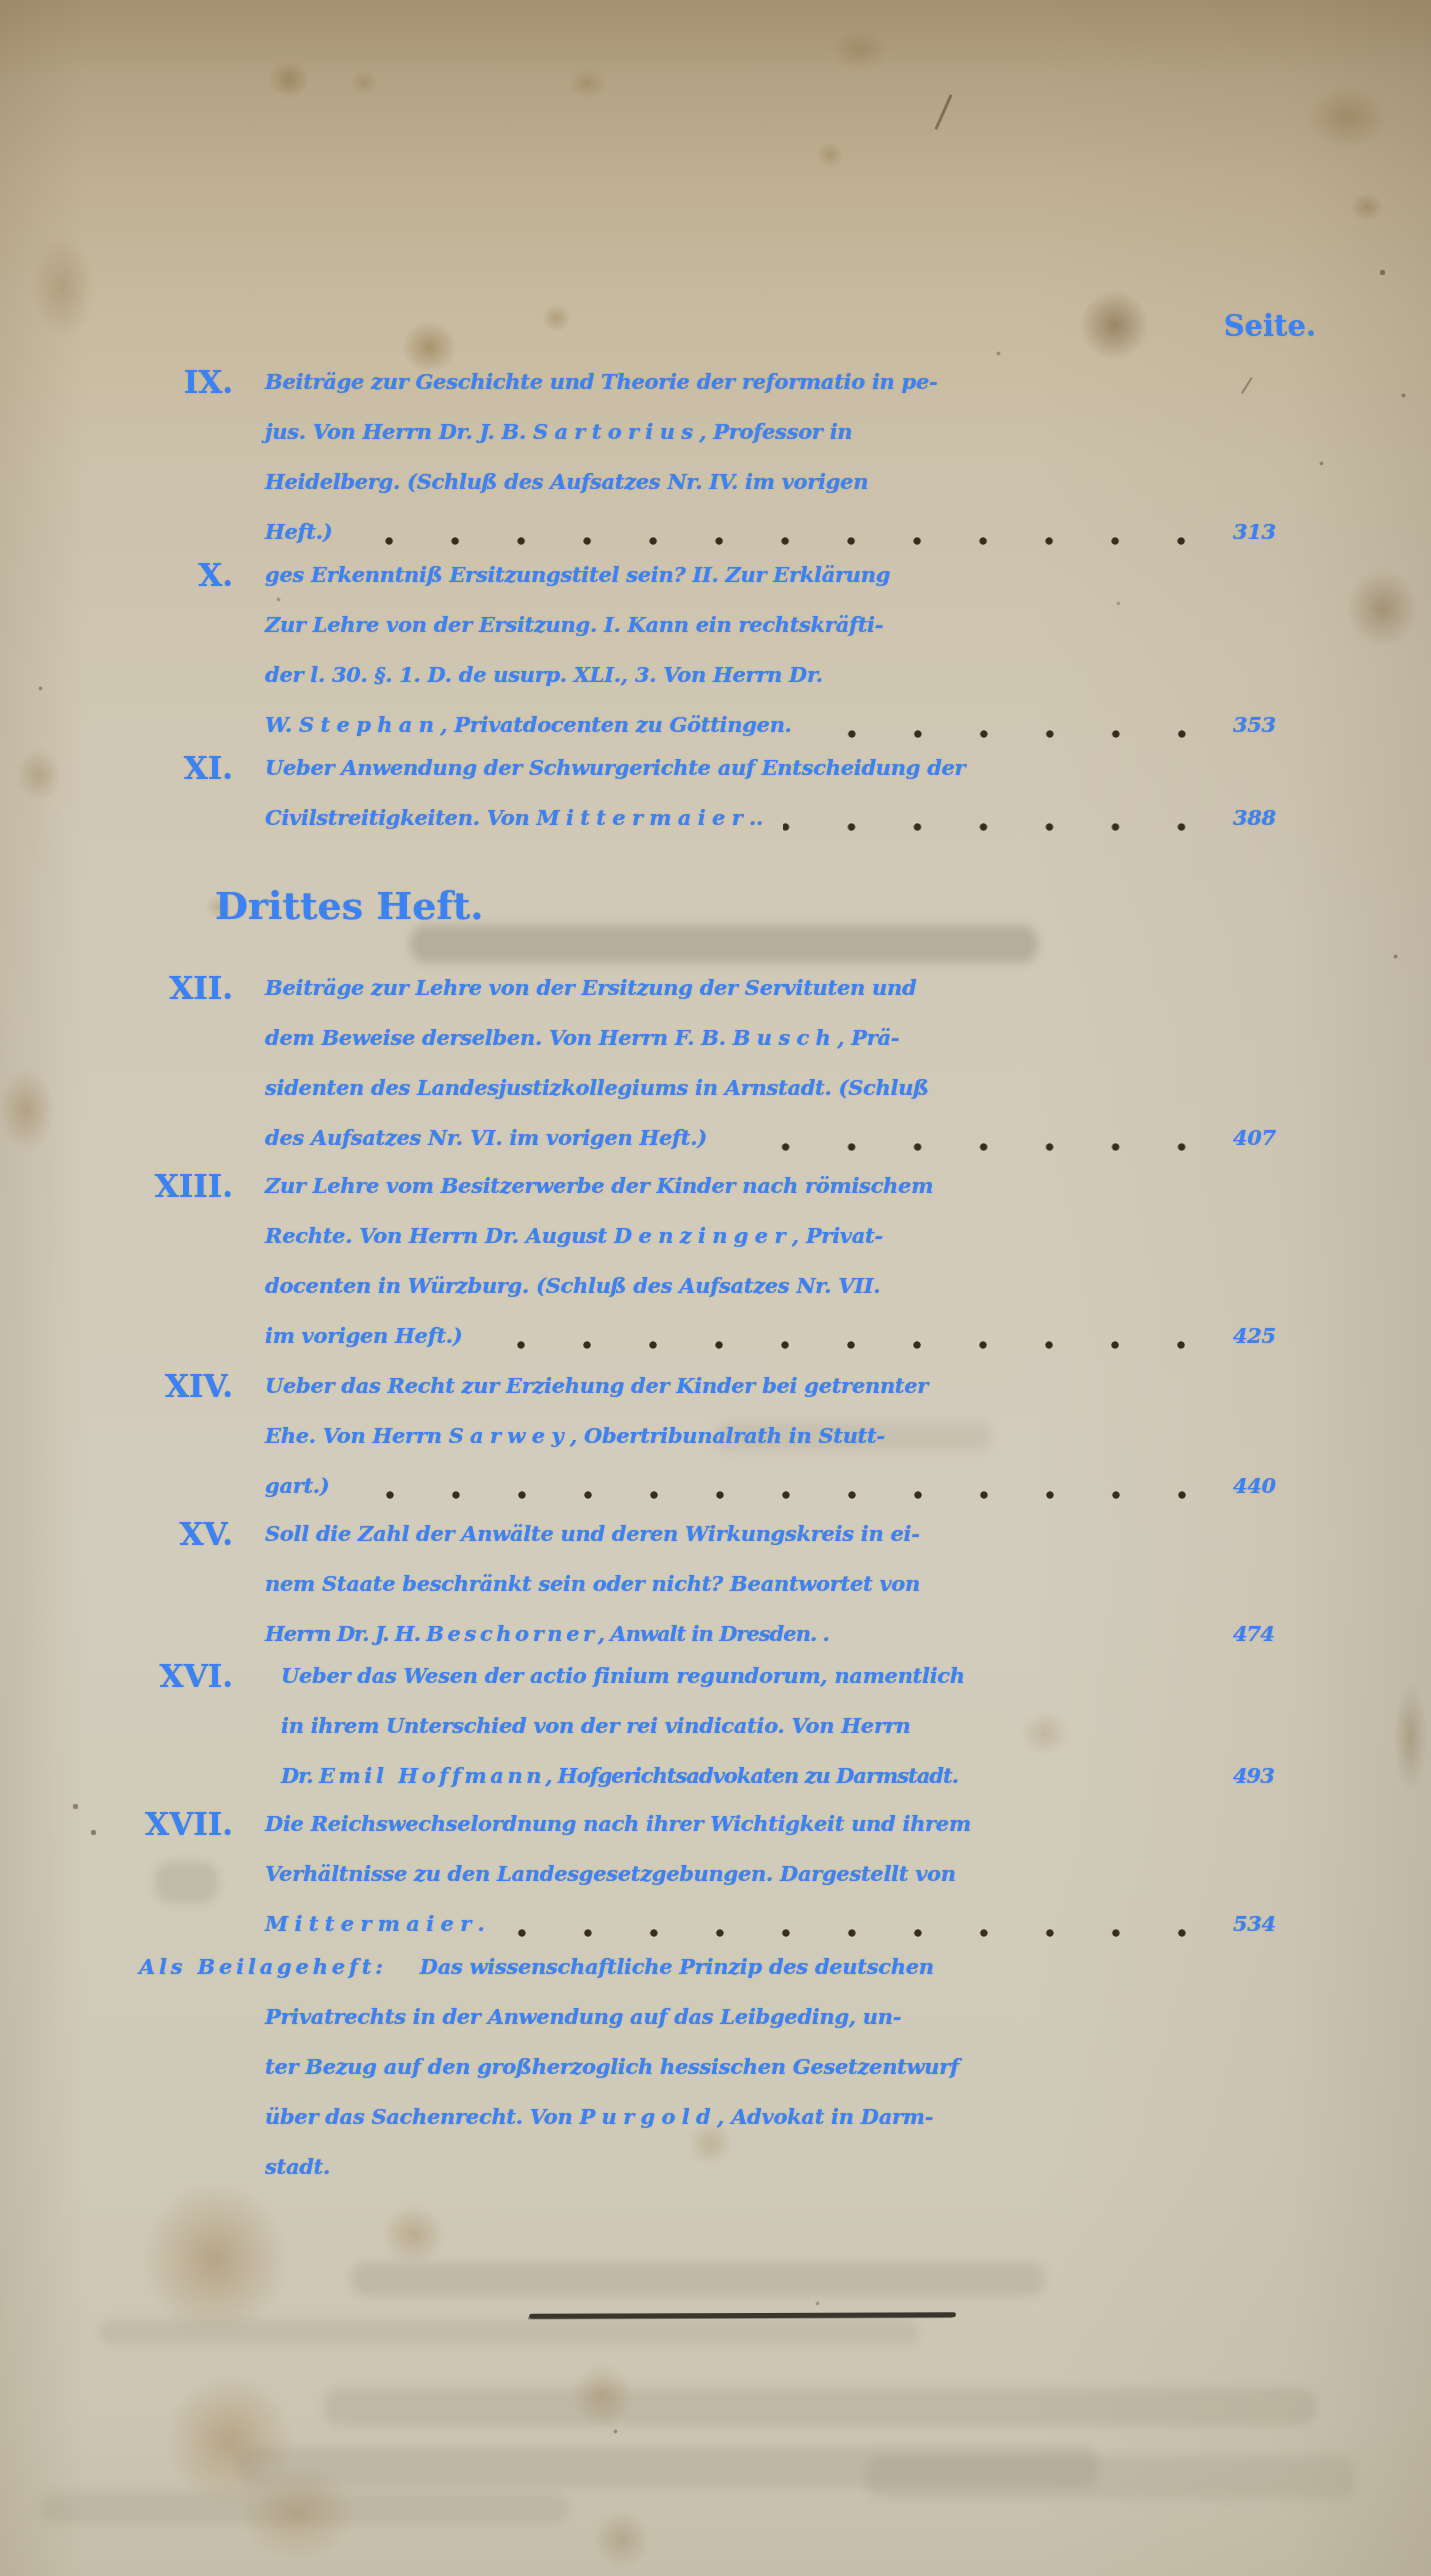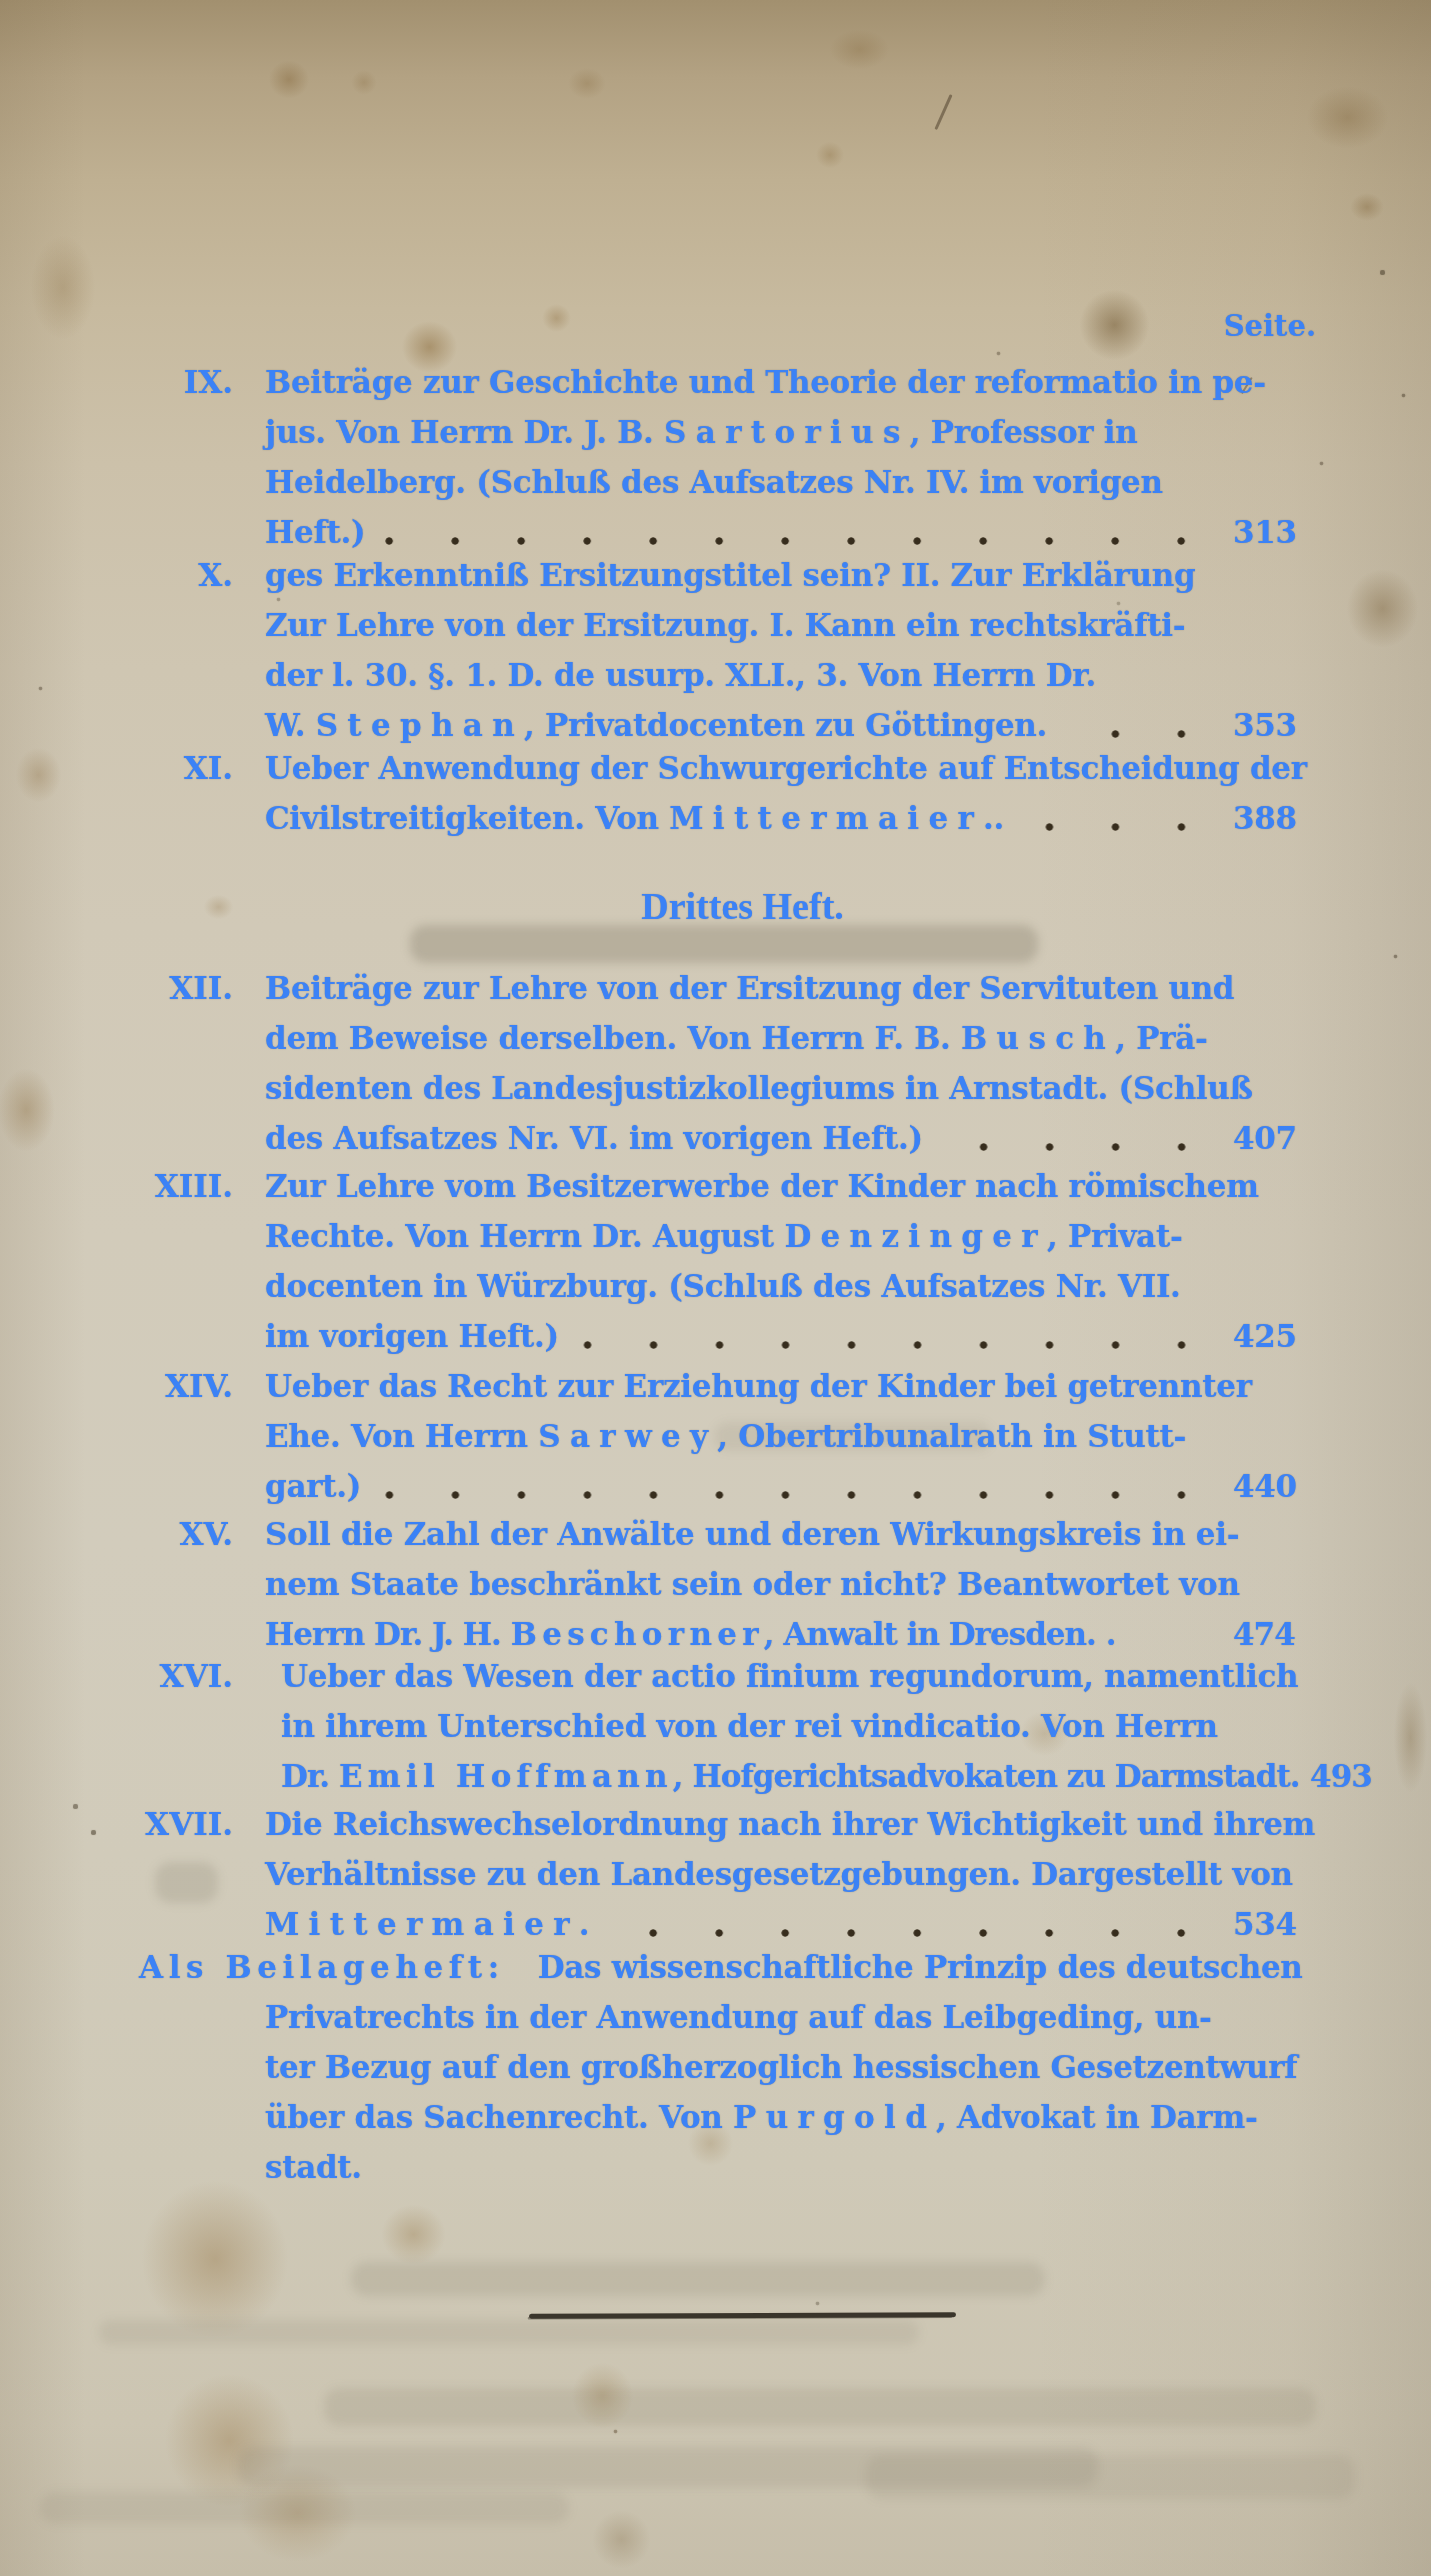--- a/index.html
+++ b/index.html
@@ -45,38 +45,38 @@
       1382px 272px 0.7px 2px rgba(70,58,40,.55), 1403px 395px 0.7px 1.3px rgba(70,58,40,.5),
       1321px 463px 0.7px 1.3px rgba(70,58,40,.45), 93px 1832px 0.7px 2px rgba(70,58,40,.55),
       40px 688px 0.7px 1.3px rgba(70,58,40,.45), 1395px 956px 0.7px 1.3px rgba(70,58,40,.5),
       615px 2431px 0.7px 1.3px rgba(95,75,50,.5), 998px 353px 0.7px 1.3px rgba(70,58,40,.4),
       278px 599px 0.7px 1.3px rgba(70,58,40,.35), 817px 2303px 0.7px 1.3px rgba(70,58,40,.35),
       75px 1806px 0.7px 2px rgba(70,58,40,.5), 1118px 603px 0.7px 1.3px rgba(70,58,40,.3);}
   .stroke{position:absolute;background:rgba(80,66,45,.55);border-radius:1.3px;}
 
   .ink{color:#3b82f6;text-shadow:0 0 1.3px rgba(46,37,23,.32);font-weight:700;}
   .block{position:absolute;left:0;right:0;}
-  .ln{height:50px;line-height:50px;font-size:31px;letter-spacing:-0.3px;white-space:nowrap;}
+  .ln{height:50px;line-height:50px;font-size:21px;letter-spacing:-0.3px;white-space:nowrap;font-style:italic;}
   .ln span{white-space:pre;}
   .num{position:absolute;left:0;top:0;width:233px;text-align:right;
        font-size:31px;line-height:50px;}
   .bdy{margin-left:265px;margin-right:116px;}
   .pl{display:flex;}
   .leader{flex:1 1 auto;min-width:0;height:10px;align-self:flex-end;margin:0 18.5px 10.6px 20px;
     background-image:radial-gradient(circle, #372d1d 3.3px, rgba(55,45,29,0) 4px);
     background-size:66px 10px;background-repeat:repeat-x;background-position:right center;}
   .leader.nodots{background:none;margin:0 5.3px;}
   .pg{width:83px;text-align:left;flex:0 0 auto;}
   .sp{letter-spacing:.30em;}
   .tight{letter-spacing:-1px;}
   .tight .sp{letter-spacing:.17em;}
   .sp2{letter-spacing:.18em;}
   .seite{position:absolute;right:116px;top:301px;font-size:29px;line-height:50px;}
-  .heading{position:absolute;left:265px;right:112px;top:877px;text-align:center;
-    font-size:38px;line-height:58px;transform:translateX(-50px);font-family:Liberation Serif, serif;}
+  .heading{position:absolute;left:265px;right:112px;top:877px;
+    font-size:38px;line-height:58px;transform:translateX(-50px);}
   .apx1{margin-left:139px;}
   .apxgap{margin-left:33px;}
   .rule{position:absolute;top:2313px;left:529px;width:427px;height:4.6px;background:#3a352b;
     border-radius:2.6px;box-shadow:-2.6px 2px 0 -1.3px rgba(58,53,43,.45);transform:rotate(-.2deg);}
 </style>
 </head>
 <body>
 
 <div class="paper"></div>
 <div class="stains"></div>

